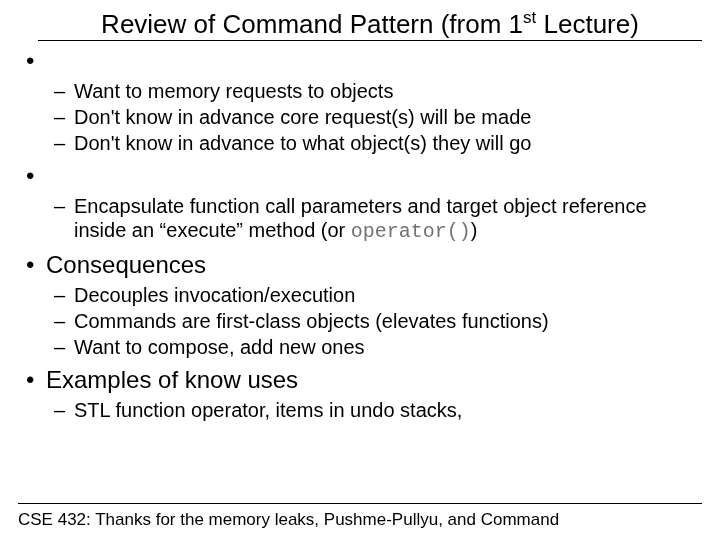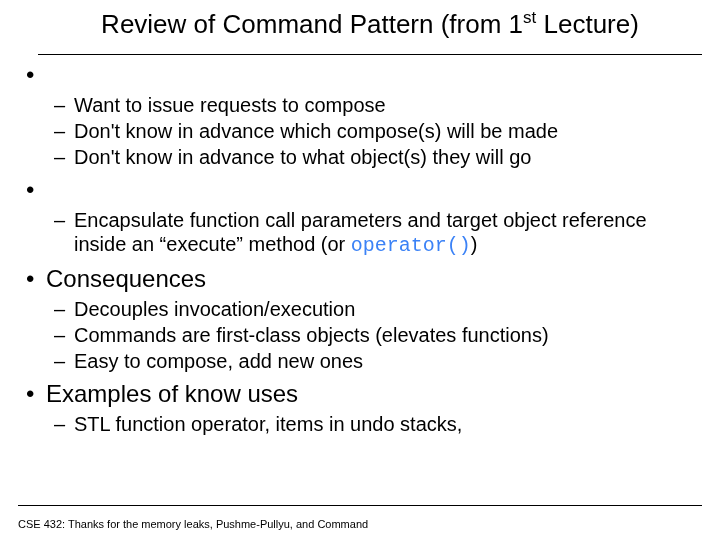--- a/index.html
+++ b/index.html
@@ -9,21 +9,21 @@
       background: #ffffff;
       font-family: Arial, Helvetica, sans-serif;
       color: #000000;
       padding: 8px 18px 8px 18px;
       position: relative;
     }
     .title {
       font-size: 26px;
       text-align: center;
       border-bottom: 1px solid #000;
-      padding-bottom: 14px;
+      padding-bottom: 0;
       margin-bottom: 4px;
       margin-left: 20px;
     }
     .title sup { font-size: 17px; vertical-align: super; }
     .content {
       padding-left: 6px;
     }
     .l1 {
       font-size: 24px;
       margin-top: 6px;
@@ -46,53 +46,53 @@
       display: flex;
       line-height: 1.22;
     }
     .l2 .dash {
       width: 20px;
       flex-shrink: 0;
     }
     .l2 .txt { flex: 1; }
     .code {
       font-family: "Courier New", Courier, monospace;
-      color: #3b82f6;
+      color: #737373;
       font-size: 20px;
     }
     .footer {
       position: absolute;
       bottom: 10px;
       left: 18px;
       right: 18px;
-      font-size: 11px;
+      font-size: 17px;
       border-top: 1px solid #000;
-      padding-top: 12px;
+      padding-top: 6px;
     }
   </style>
 </head>
 <body>
 
 <div class="title">
   <span>Review of Command Pattern (from 1</span><sup>st</sup><span> Lecture)</span>
 </div>
 
 <div class="content">
 
   <div class="l1">
     <span class="bullet">•</span>
   </div>
   <div class="sub">
     <div class="l2">
         <span class="dash">–</span>
-        <span class="txt">Want to issue requests to compose</span>
+        <span class="txt">Want to memory requests to objects</span>
       </div>
     <div class="l2">
         <span class="dash">–</span>
-        <span class="txt">Don't know in advance which compose(s) will be made</span>
+        <span class="txt">Don't know in advance core request(s) will be made</span>
       </div>
     <div class="l2">
         <span class="dash">–</span>
         <span class="txt">Don't know in advance to what object(s) they will go</span>
       </div>
   </div>
 
   <div class="l1">
     <span class="bullet">•</span>
   </div>
@@ -111,21 +111,21 @@
     <div class="l2">
         <span class="dash">–</span>
         <span class="txt">Decouples invocation/execution</span>
       </div>
     <div class="l2">
         <span class="dash">–</span>
         <span class="txt">Commands are first-class objects (elevates functions)</span>
       </div>
     <div class="l2">
         <span class="dash">–</span>
-        <span class="txt">Easy to compose, add new ones</span>
+        <span class="txt">Want to compose, add new ones</span>
       </div>
   </div>
 
   <div class="l1">
     <span class="bullet">•</span>
     <span>Examples of know uses</span>
   </div>
   <div class="sub">
     <div class="l2">
         <span class="dash">–</span>

